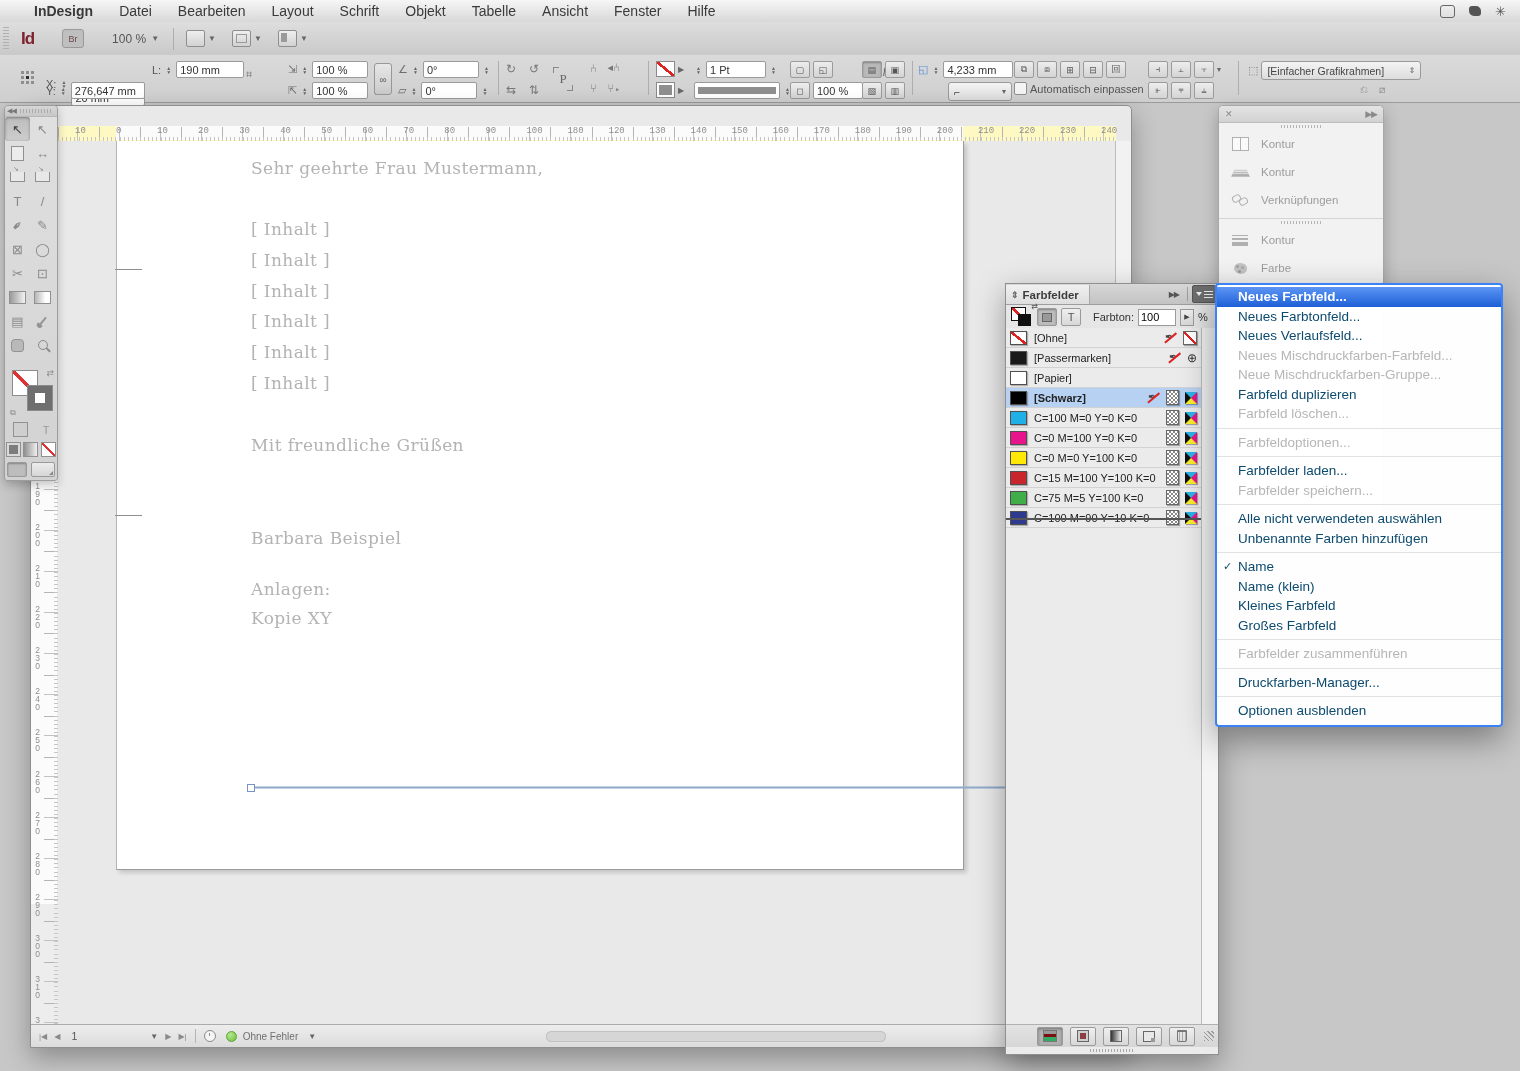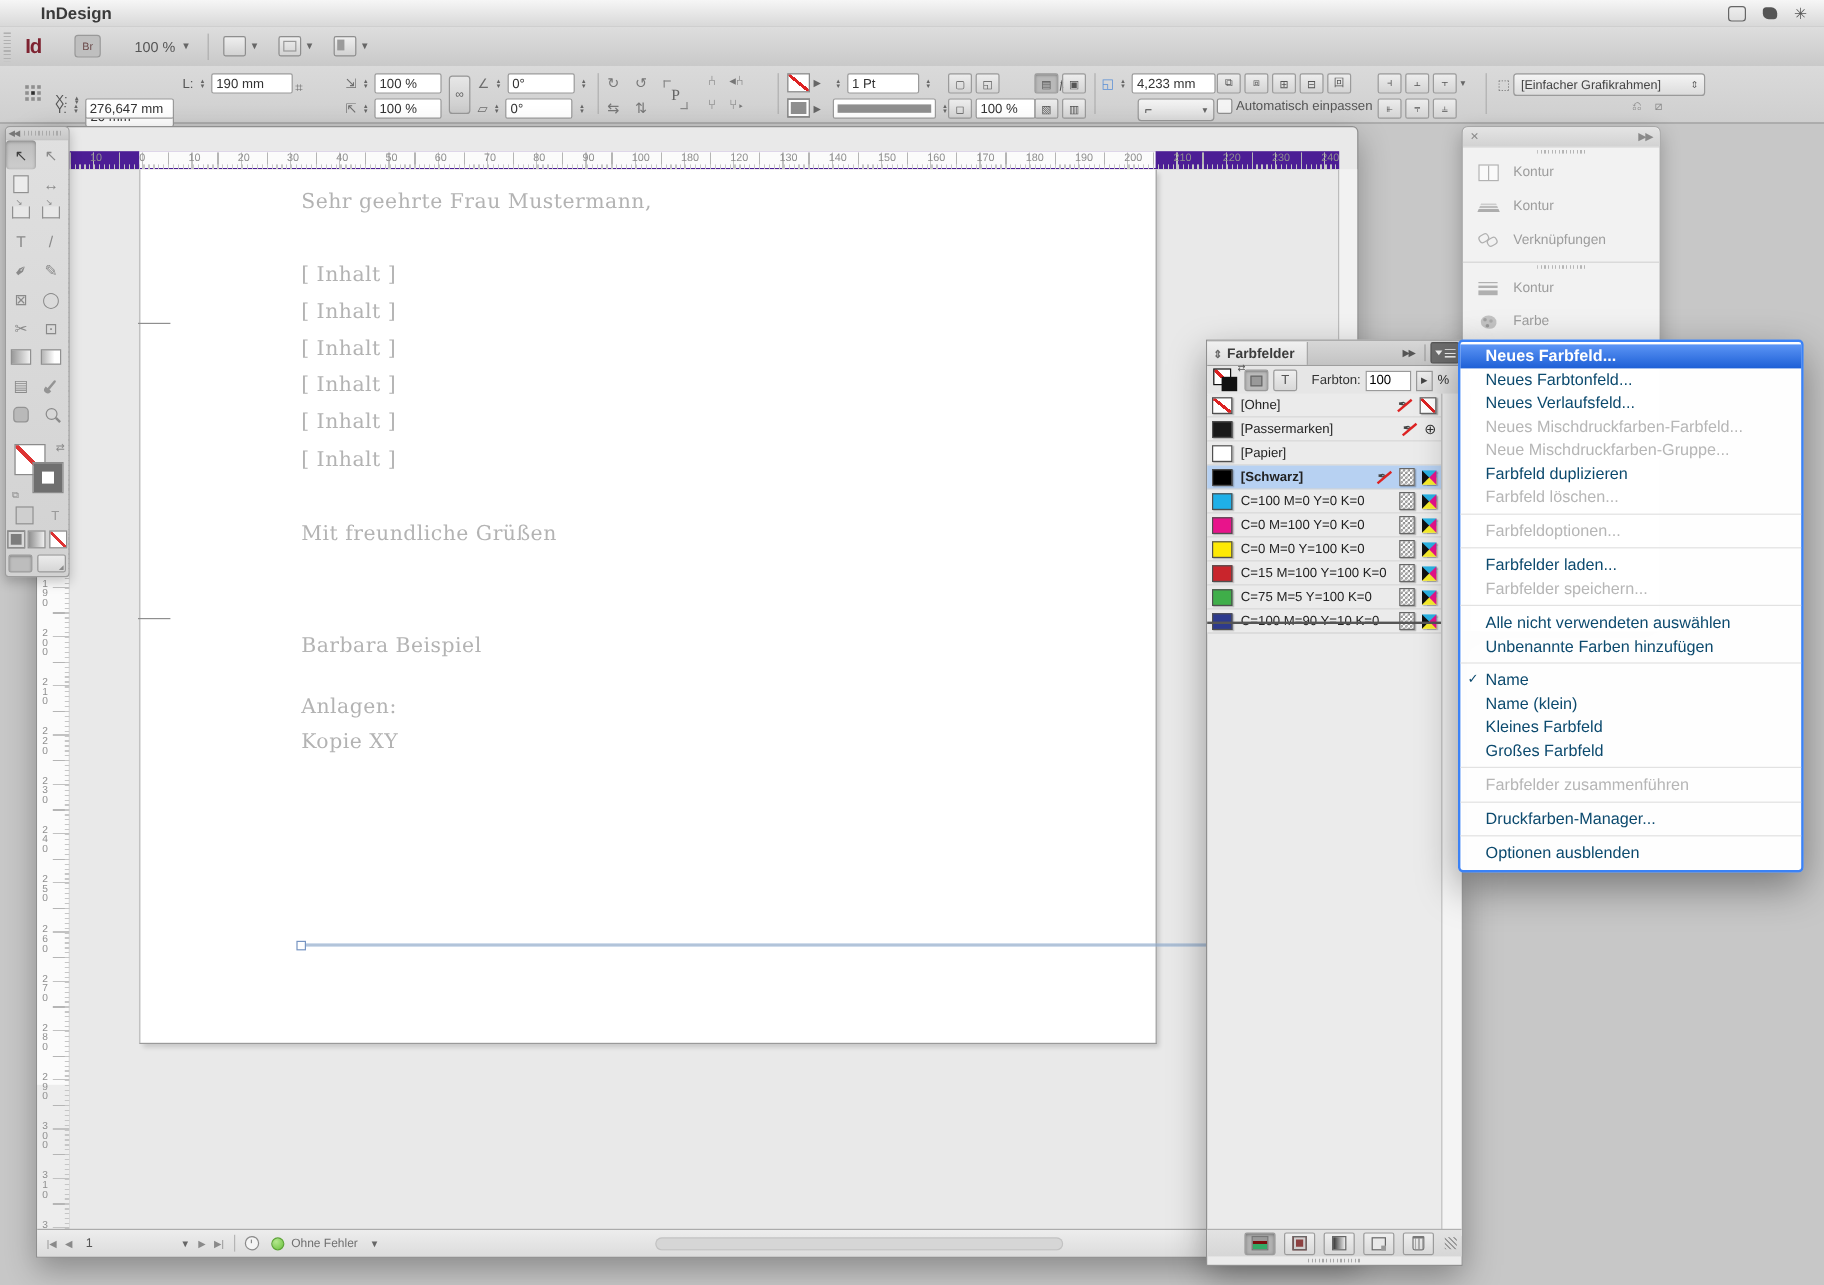--- a/index.html
+++ b/index.html
@@ -76,21 +76,21 @@
   #docwin{position:absolute;left:30px;top:105px;width:1100px;height:941px;background:#e9e9e9;
     border:1px solid #8f8f8f;border-radius:5px 5px 0 0;box-shadow:0 10px 26px rgba(0,0,0,.3);}
   #titlebar{position:absolute;left:0;top:0;width:100%;height:20px;border-radius:5px 5px 0 0;
     background:linear-gradient(#ececec,#cfcfcf);border-bottom:1px solid #a5a5a5;
     display:flex;align-items:center;justify-content:center;font-size:12.5px;color:#8f8f8f;}
   .tl{position:absolute;top:4.5px;width:11px;height:11px;border-radius:50%;}
   .tl.yellow{left:34px;background:radial-gradient(circle at 35% 30%,#f7e6bd,#e5c77e);border:1px solid #bda36a;}
   .tl.green{left:54px;background:radial-gradient(circle at 35% 30%,#d9f0c8,#a9d491);border:1px solid #86a873;}
   .doc-ic{display:inline-block;width:10px;height:12px;background:#e993a0;border:1px solid #c66;margin-right:5px;
     position:relative;top:1px;}
-  #hruler{position:absolute;left:27px;top:20px;width:1058px;height:15px;background:#4c1d95;border-bottom:1px solid #a5a5a5;}
+  #hruler{position:absolute;left:27px;top:20px;width:1058px;height:15px;background:#fef9c3;border-bottom:1px solid #a5a5a5;font-family:Liberation Mono, monospace;}
   #hruler .page-white{position:absolute;left:58px;top:0;width:847px;height:14px;background:#fbfbfb;}
   #vruler{position:absolute;left:0;top:35px;width:27px;height:884px;background:#ededed;border-right:1px solid #a5a5a5;}
   #vruler .page-white{position:absolute;left:0;top:0;width:26px;height:763px;background:#fbfbfb;}
   #rcorner{position:absolute;left:0;top:20px;width:27px;height:15px;background:#e2e2e2;
     border-right:1px solid #a5a5a5;border-bottom:1px solid #a5a5a5;}
   .hticks{position:absolute;left:0;bottom:0;width:100%;height:14px;
     background:
       repeating-linear-gradient(90deg,#b5b5b5 0 1px,transparent 1px 41.04px),
       repeating-linear-gradient(90deg,transparent 0 19.5px,#c2c2c2 19.5px 20.5px,transparent 20.5px 41.04px);}
   .hticks::after{content:"";position:absolute;left:0;bottom:0;width:100%;height:4px;
@@ -288,20 +288,31 @@
   .msep{height:1px;background:#e2e2e2;margin:4px 0;}
 </style>
 </head>
 <body>
 
 <div id="screen">
 
   <div id="menubar">
     <span class="apple"></span>
     <span class="appname">InDesign</span>
+    <span id="menubar-items" style="display:flex;">
+        <span class="mitem">Datei</span>
+        <span class="mitem">Bearbeiten</span>
+        <span class="mitem">Layout</span>
+        <span class="mitem">Schrift</span>
+        <span class="mitem">Objekt</span>
+        <span class="mitem">Tabelle</span>
+        <span class="mitem">Ansicht</span>
+        <span class="mitem">Fenster</span>
+        <span class="mitem">Hilfe</span>
+      </span>
     <span class="spacer"></span>
     <span class="mb-status">
       <span class="mb-ic-rect"></span>
       <span class="mb-ic-blob"></span>
       <span class="mb-ic-flower">✳</span>
     </span>
   </div>
 
   <div id="appbar">
     <span class="grip"></span>

